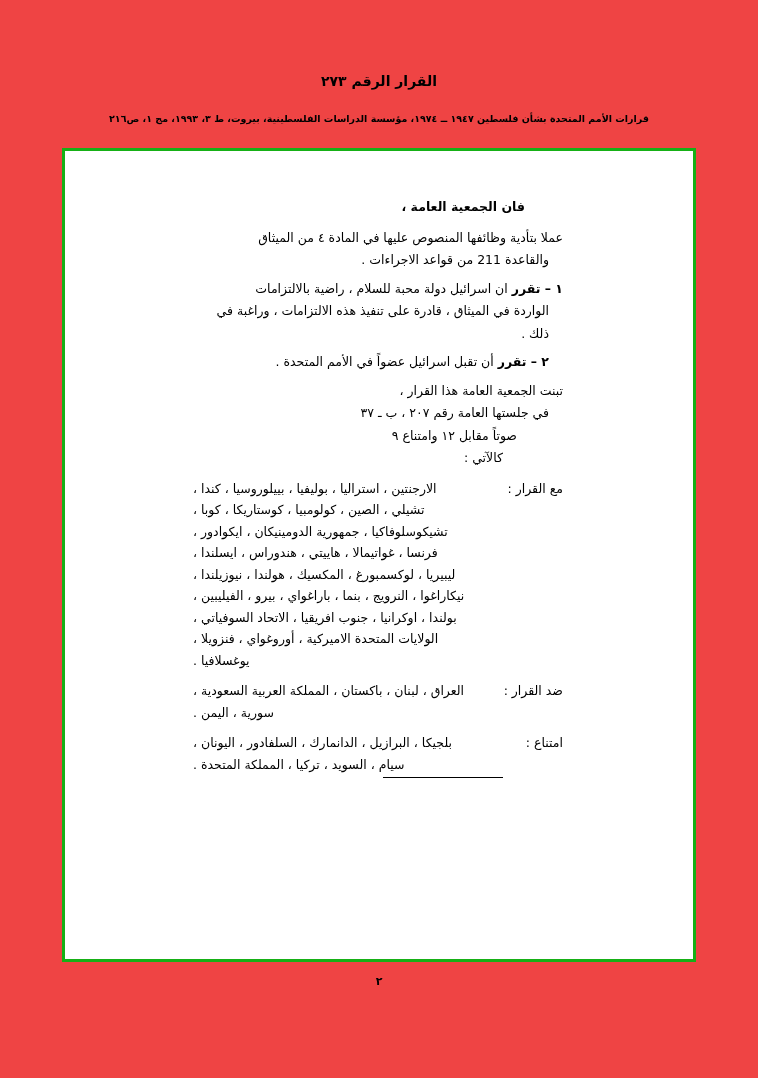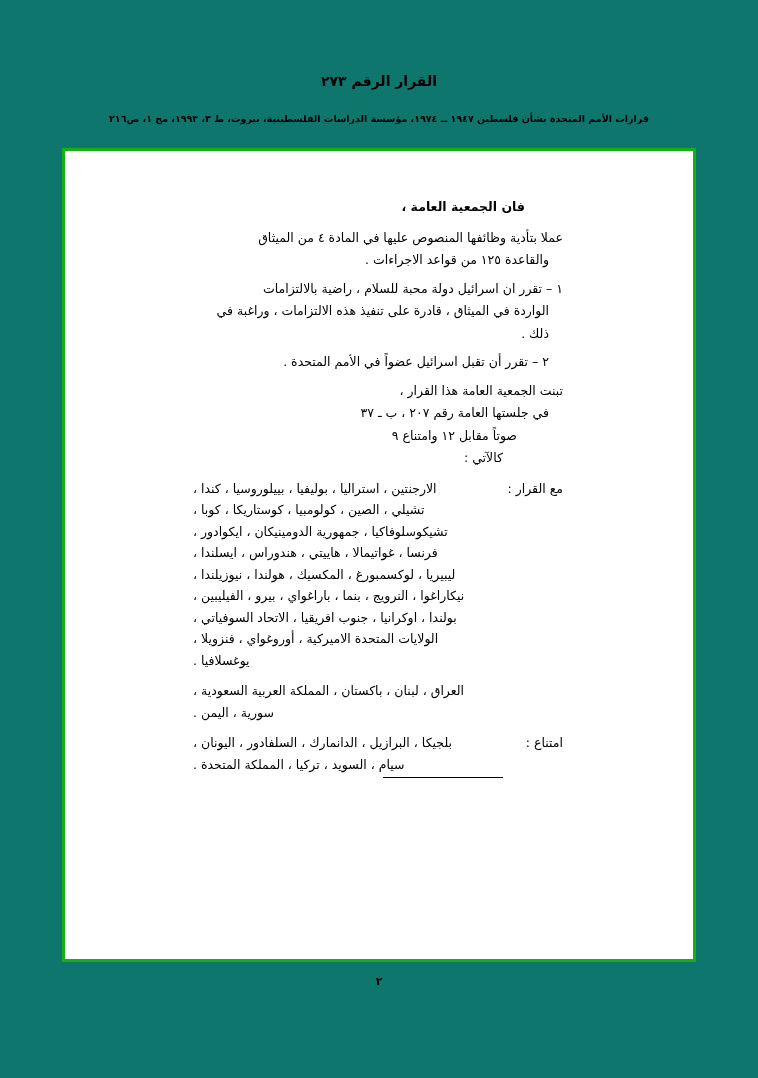--- a/index.html
+++ b/index.html
@@ -11,21 +11,21 @@
     width: 758px;
     height: 1078px;
     position: relative;
     font-family: "DejaVu Sans", sans-serif;
     color: #000000;
     overflow: hidden;
   }
   .page {
     position: absolute;
     inset: 0;
-    background: #0f766e;
+    background: #ef4444;
   }
 
   
   .doc-header {
     position: absolute;
     top: 72px;
     left: 0;
     right: 0;
     text-align: center;
   }
@@ -71,21 +71,21 @@
     margin-bottom: 9px;
     padding-right: 38px;
   }
   p {
     margin: 0 0 1px 0;
   }
   .para {
     margin-bottom: 7px;
   }
   .num {
-    font-weight: normal;
+    font-weight: bold;
   }
   .ind-1 { padding-right: 0; }
   .ind-2 { padding-right: 14px; }
   .ind-4 { padding-right: 46px; }
   .ind-5 { padding-right: 60px; }
 
   
   .tally .ln { display: block; }
 
   
@@ -138,21 +138,21 @@
   </div>
 
   <div class="frame"></div>
 
   <div class="body-block">
 
     <div class="lead">فان الجمعية العامة ،</div>
 
     <div class="para">
       <p class="ind-1">عملا بتأدية وظائفها المنصوص عليها في المادة ٤ من الميثاق</p>
-      <p class="ind-2">والقاعدة ١٢٥ من قواعد الاجراءات .</p>
+      <p class="ind-2">والقاعدة 211 من قواعد الاجراءات .</p>
     </div>
 
     <div class="para">
       <p class="ind-1"><span class="num">١ – تقرر</span> <span>ان اسرائيل دولة محبة للسلام ، راضية بالالتزامات</span></p>
       <p class="ind-2">الواردة في الميثاق ، قادرة على تنفيذ هذه الالتزامات ، وراغبة في</p>
       <p class="ind-2">ذلك .</p>
     </div>
 
     <div class="para">
       <p class="ind-2"><span class="num">٢ – تقرر</span> <span>أن تقبل اسرائيل عضواً في الأمم المتحدة .</span></p>
@@ -174,20 +174,21 @@
         <span class="row r-ind2">فرنسا ، غواتيمالا ، هاييتي ، هندوراس ، ايسلندا ،</span>
         <span class="row r-ind1">ليبيريا ، لوكسمبورغ ، المكسيك ، هولندا ، نيوزيلندا ،</span>
         <span class="row">نيكاراغوا ، النرويج ، بنما ، باراغواي ، بيرو ، الفيليبين ،</span>
         <span class="row r-ind2">بولندا ، اوكرانيا ، جنوب افريقيا ، الاتحاد السوفياتي ،</span>
         <span class="row r-ind1">الولايات المتحدة الاميركية ، أوروغواي ، فنزويلا ،</span>
         <span class="row r-ind1">يوغسلافيا .</span>
       </div>
     </div>
 
     <div class="listblock">
+      <div class="listlabel">ضد القرار :</div>
       <div class="listitems">
         <span class="row r-ind2">العراق ، لبنان ، باكستان ، المملكة العربية السعودية ،</span>
         <span class="row r-ind2">سورية ، اليمن .</span>
       </div>
     </div>
 
     <div class="listblock">
       <div class="listlabel">امتناع    :</div>
       <div class="listitems">
         <span class="row">بلجيكا ، البرازيل ، الدانمارك ، السلفادور ، اليونان ،</span>

